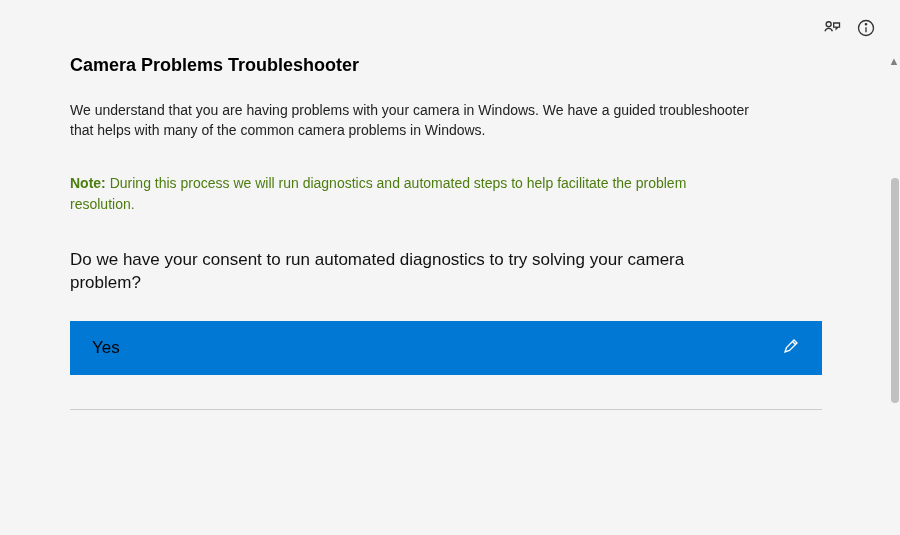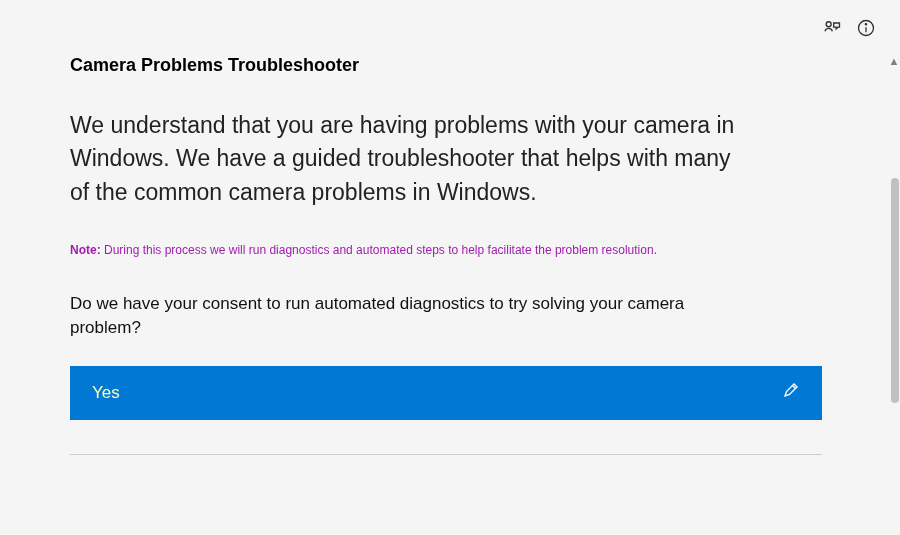--- a/index.html
+++ b/index.html
@@ -35,50 +35,50 @@
       justify-content: center;
     }
     .content {
       padding: 55px 70px 0 70px;
       width: 820px;
     }
     .title {
       font-size: 18px;
       font-weight: 700;
       color: #000;
-      margin-bottom: 33px;
+      margin-bottom: 24px;
     }
     .intro-text {
-      font-size: 23px;
+      font-size: 14px;
       color: #222;
       line-height: 1.45;
       margin-bottom: 32px;
       max-width: 720px;
     }
     .note-block {
-      font-size: 12px;
-      color: #a21caf;
+      font-size: 14px;
+      color: #4d7c0f;
       line-height: 1.5;
       margin-bottom: 33px;
       max-width: 720px;
     }
     .note-label {
       font-weight: 700;
     }
     .consent-question {
       font-size: 17px;
       font-weight: 400;
       color: #111;
       line-height: 1.4;
       margin-bottom: 26px;
       max-width: 720px;
     }
     .yes-button {
       background: #0078d4;
-      color: #fef9c3;
+      color: #000000;
       width: 752px;
       height: 54px;
       border: none;
       display: flex;
       align-items: center;
       justify-content: space-between;
       padding: 0 22px;
       font-size: 17px;
       cursor: pointer;
       font-family: inherit;

